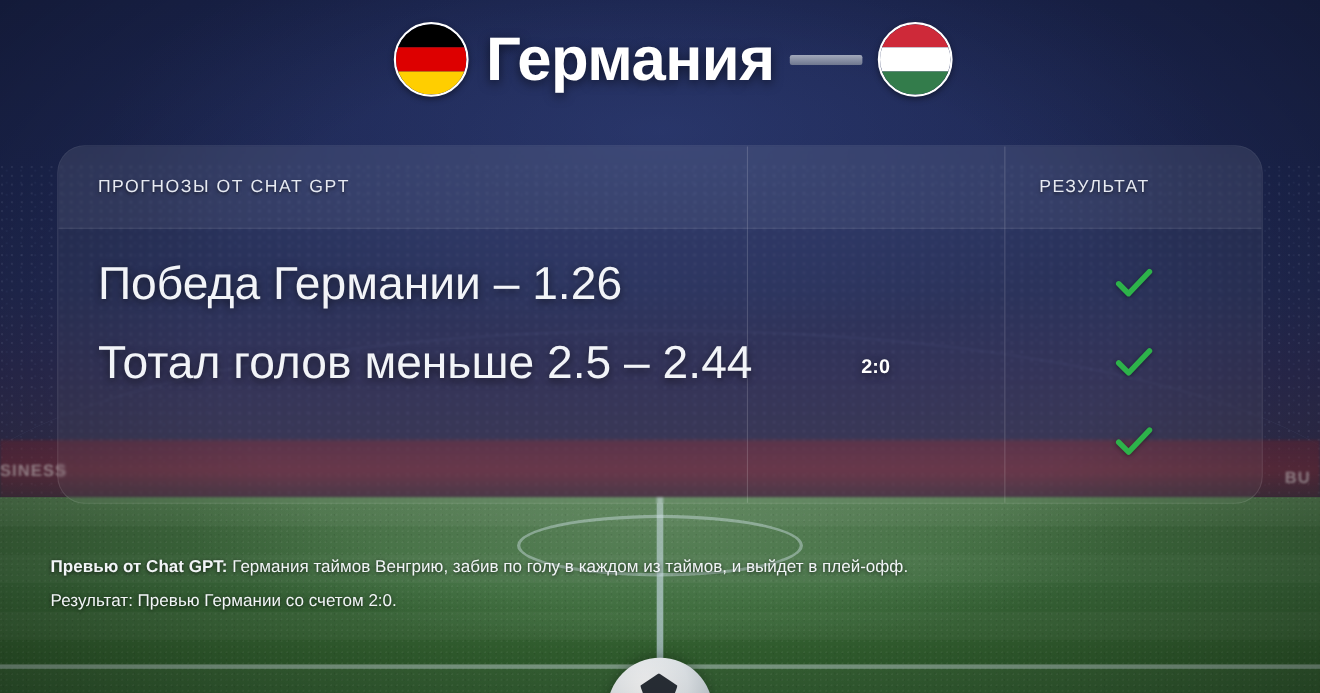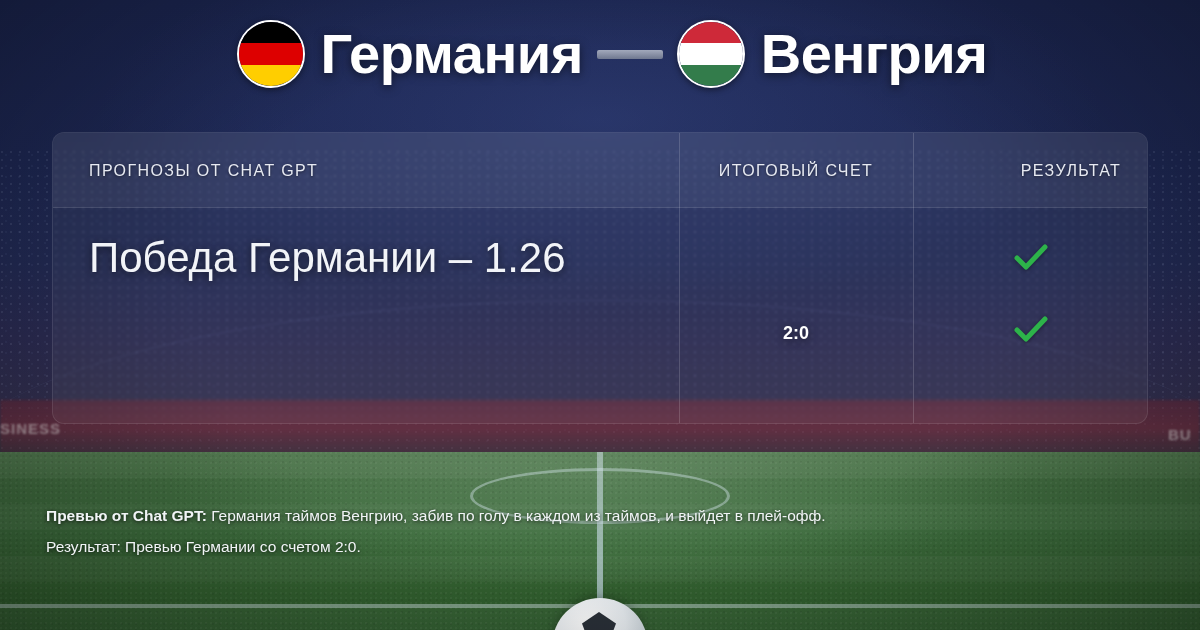--- a/index.html
+++ b/index.html
@@ -112,22 +112,22 @@
     white-space:nowrap;
   }
   .vs-dash {
     width:66px; height:9px; border-radius:2px; margin:0 10px;
     background:linear-gradient(180deg,#b9bfcc,#7d8598);
     opacity:.85;
   }
 
   
   .panel {
-    position:absolute; left:52px; top:132px; width:1096px; height:292px;
-    border-radius:12px; overflow:hidden;
+    position:absolute; left:52px; top:132px; width:1096px; height:326px;
+    border-radius:25px; overflow:hidden;
     background:rgba(255,255,255,.045);
     border:1px solid rgba(255,255,255,.10);
     backdrop-filter:blur(1px);
   }
   .panel-head {
     position:absolute; left:0; top:0; width:100%; height:75px;
     background:rgba(255,255,255,.055);
     border-bottom:1px solid rgba(255,255,255,.10);
   }
   .col-div {
@@ -137,21 +137,21 @@
   .col-div.d1 { left:626px; }
   .col-div.d2 { left:860px; }
 
   .th {
     position:absolute; top:0; height:75px; display:flex; align-items:center;
     color:#e7eaf2; font-size:16px; letter-spacing:1.4px; text-transform:uppercase;
     text-shadow:0 1px 3px rgba(0,0,0,.5);
   }
   .th-pred  { left:36px;  }
   .th-score { left:626px; width:234px; justify-content:center; }
-  .th-res   { left:900px; width:236px; justify-content:center;text-align:right; }
+  .th-res   { left:824px; width:236px; justify-content:center;text-align:right; }
 
   .rows { position:absolute; left:0; top:75px; width:100%; height:251px; }
   .row {
     position:relative; height:72px; display:flex; align-items:center;
   }
   .row:first-child { margin-top:14px; }
   .pred-text {
     position:absolute; left:36px;
     color:#f2f4f8; font-size:42px; line-height:1;
     text-shadow:0 2px 8px rgba(0,0,0,.55);
@@ -216,47 +216,53 @@
   </div>
 
   <div class="vs-dash"></div>
 
   <div class="team">
     <div class="flag">
       <span style="background:#ce2939"></span>
       <span style="background:#ffffff"></span>
       <span style="background:#337c4b"></span>
     </div>
-    <div class="team-name">Венгрия</div>
   </div>
 
 </div>
 
 <div class="panel">
 
   <div class="panel-head"></div>
 
   <div class="th th-pred">ПРОГНОЗЫ ОТ CHAT GPT</div>
-  <div class="th th-score">ИТОГОВЫЙ СЧЕТ</div>
   <div class="th th-res">РЕЗУЛЬТАТ</div>
 
   <div class="col-div d1"></div>
   <div class="col-div d2"></div>
 
   <div class="rows">
 
     <div class="row">
       <div class="pred-text">Победа Германии – 1.26</div>
       <div class="check">
         <svg width="34" height="28" viewBox="0 0 34 28">
           <path d="M3 14 L12 23 L31 3" fill="none" stroke="#2db34a" stroke-width="5" stroke-linecap="round" stroke-linejoin="round"></path>
         </svg>
       </div>
     </div>
 
+    <div class="row">
+      <div class="pred-text">Тотал голов меньше 2.5 – 2.44</div>
+      <div class="check">
+        <svg width="34" height="28" viewBox="0 0 34 28">
+          <path d="M3 14 L12 23 L31 3" fill="none" stroke="#2db34a" stroke-width="5" stroke-linecap="round" stroke-linejoin="round"></path>
+        </svg>
+      </div>
+    </div>
 
     <div class="row">
       <div class="check">
         <svg width="34" height="28" viewBox="0 0 34 28">
           <path d="M3 14 L12 23 L31 3" fill="none" stroke="#2db34a" stroke-width="5" stroke-linecap="round" stroke-linejoin="round"></path>
         </svg>
       </div>
     </div>
 
   </div>

